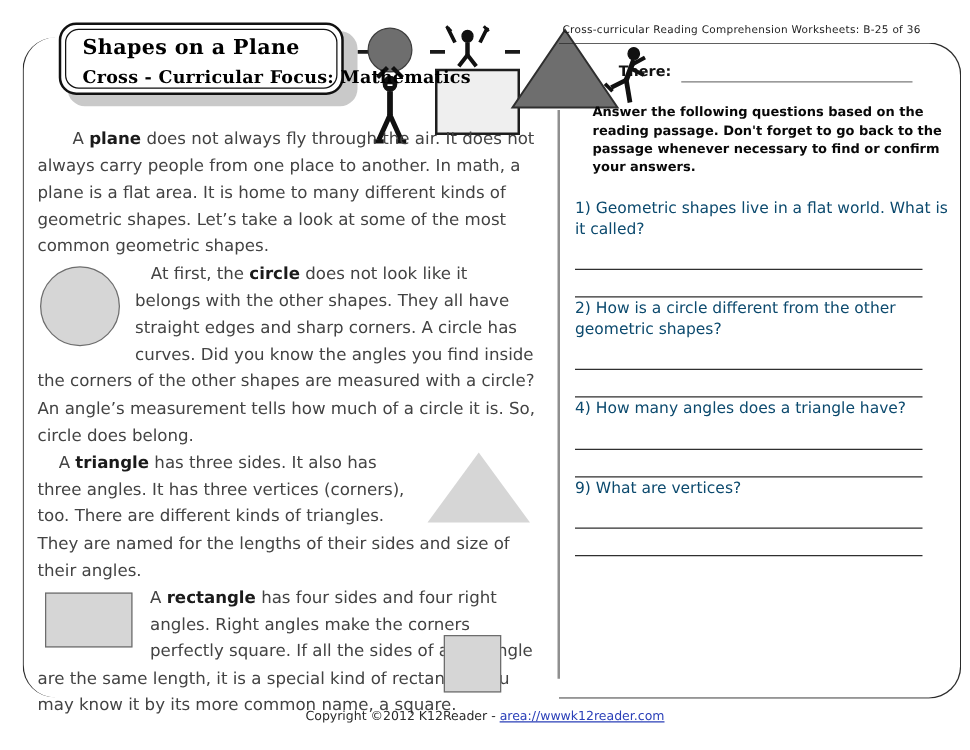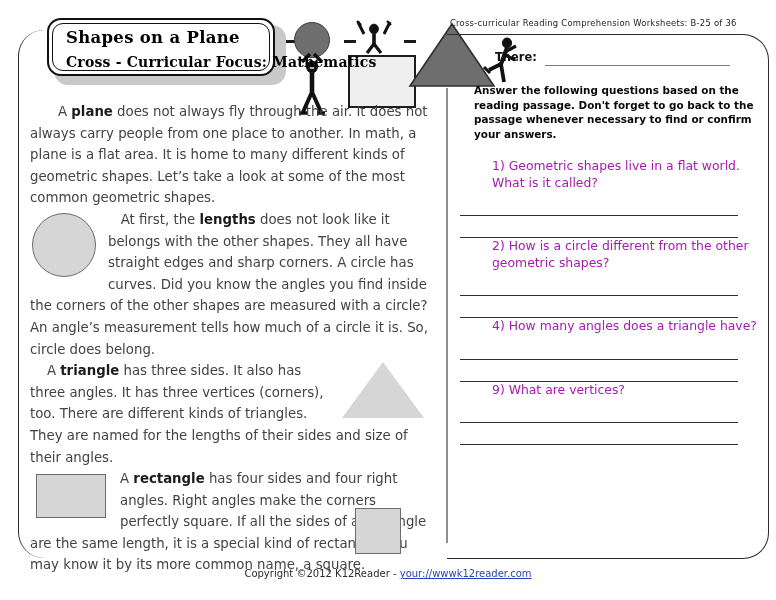--- a/index.html
+++ b/index.html
@@ -147,23 +147,22 @@
 
   #qlist {
     position: absolute;
     left: 460px; top: 158px;
     width: 300px;
   }
   .q-block { position: relative; }
   .q-text {
     font-size: 12.4px;
     line-height: 16.5px;
-    color: #a21caf;
+    color: #0c4a6e;
     padding-bottom: 3px;
-    margin-left: 32px;
   }
   .ans-line {
     border-bottom: 1.5px solid #2f2f2f;
     height: 21px;
     width: 278px;
   }
 
   
   #left-panel {
     position: absolute;
@@ -313,21 +312,21 @@
 <div id="instructions">Answer the following questions based on the reading passage. Don't forget to go back to the passage whenever necessary to find or confirm your answers.</div>
 
 <div id="passage">
 
   <p class="indent">
     <span>A </span><b>plane</b><span> does not always fly through the air. It does not always carry people from one place to another. In math, a plane is a flat area. It is home to many different kinds of geometric shapes. Let’s take a look at some of the most common geometric shapes.</span>
   </p>
 
   <p>
     <span class="p-circle"></span>
-    <span>&nbsp;&nbsp;&nbsp;At first, the </span><b>lengths</b><span> does not look like it belongs with the other shapes. They all have straight edges and sharp corners. A circle has curves. Did you know the angles you find inside the corners of the other shapes are measured with a circle? An angle’s measurement tells how much of a circle it is. So, circle does belong.</span>
+    <span>&nbsp;&nbsp;&nbsp;At first, the </span><b>circle</b><span> does not look like it belongs with the other shapes. They all have straight edges and sharp corners. A circle has curves. Did you know the angles you find inside the corners of the other shapes are measured with a circle? An angle’s measurement tells how much of a circle it is. So, circle does belong.</span>
   </p>
 
   <p>
     <span class="p-triangle"></span>
     <span>&nbsp;&nbsp;&nbsp;&nbsp;A </span><b>triangle</b><span> has three sides. It also has three angles. It has three vertices (corners), too. There are different kinds of triangles. They are named for the lengths of their sides and size of their angles.</span>
   </p>
 
   <p>
     <span class="p-rect"></span>
     <span>A </span><b>rectangle</b><span> has four sides and four right angles. Right angles make the corners perfectly square. If all the sides of a rectangle are the same length, it is a special kind of rectangle. You may know it by its more common name, a square.</span>
@@ -358,14 +357,14 @@
   </div>
 
   <div class="q-block">
     <div class="q-text">9) What are vertices?</div>
     <div class="ans-line"></div>
     <div class="ans-line"></div>
   </div>
 </div>
 
 <div id="footer">
-  <span>Copyright ©2012 K12Reader - </span><span id="footer-link">your://wwwk12reader.com</span>
+  <span>Copyright ©2012 K12Reader - </span><span id="footer-link">area://wwwk12reader.com</span>
 </div>
 
 </body></html>

